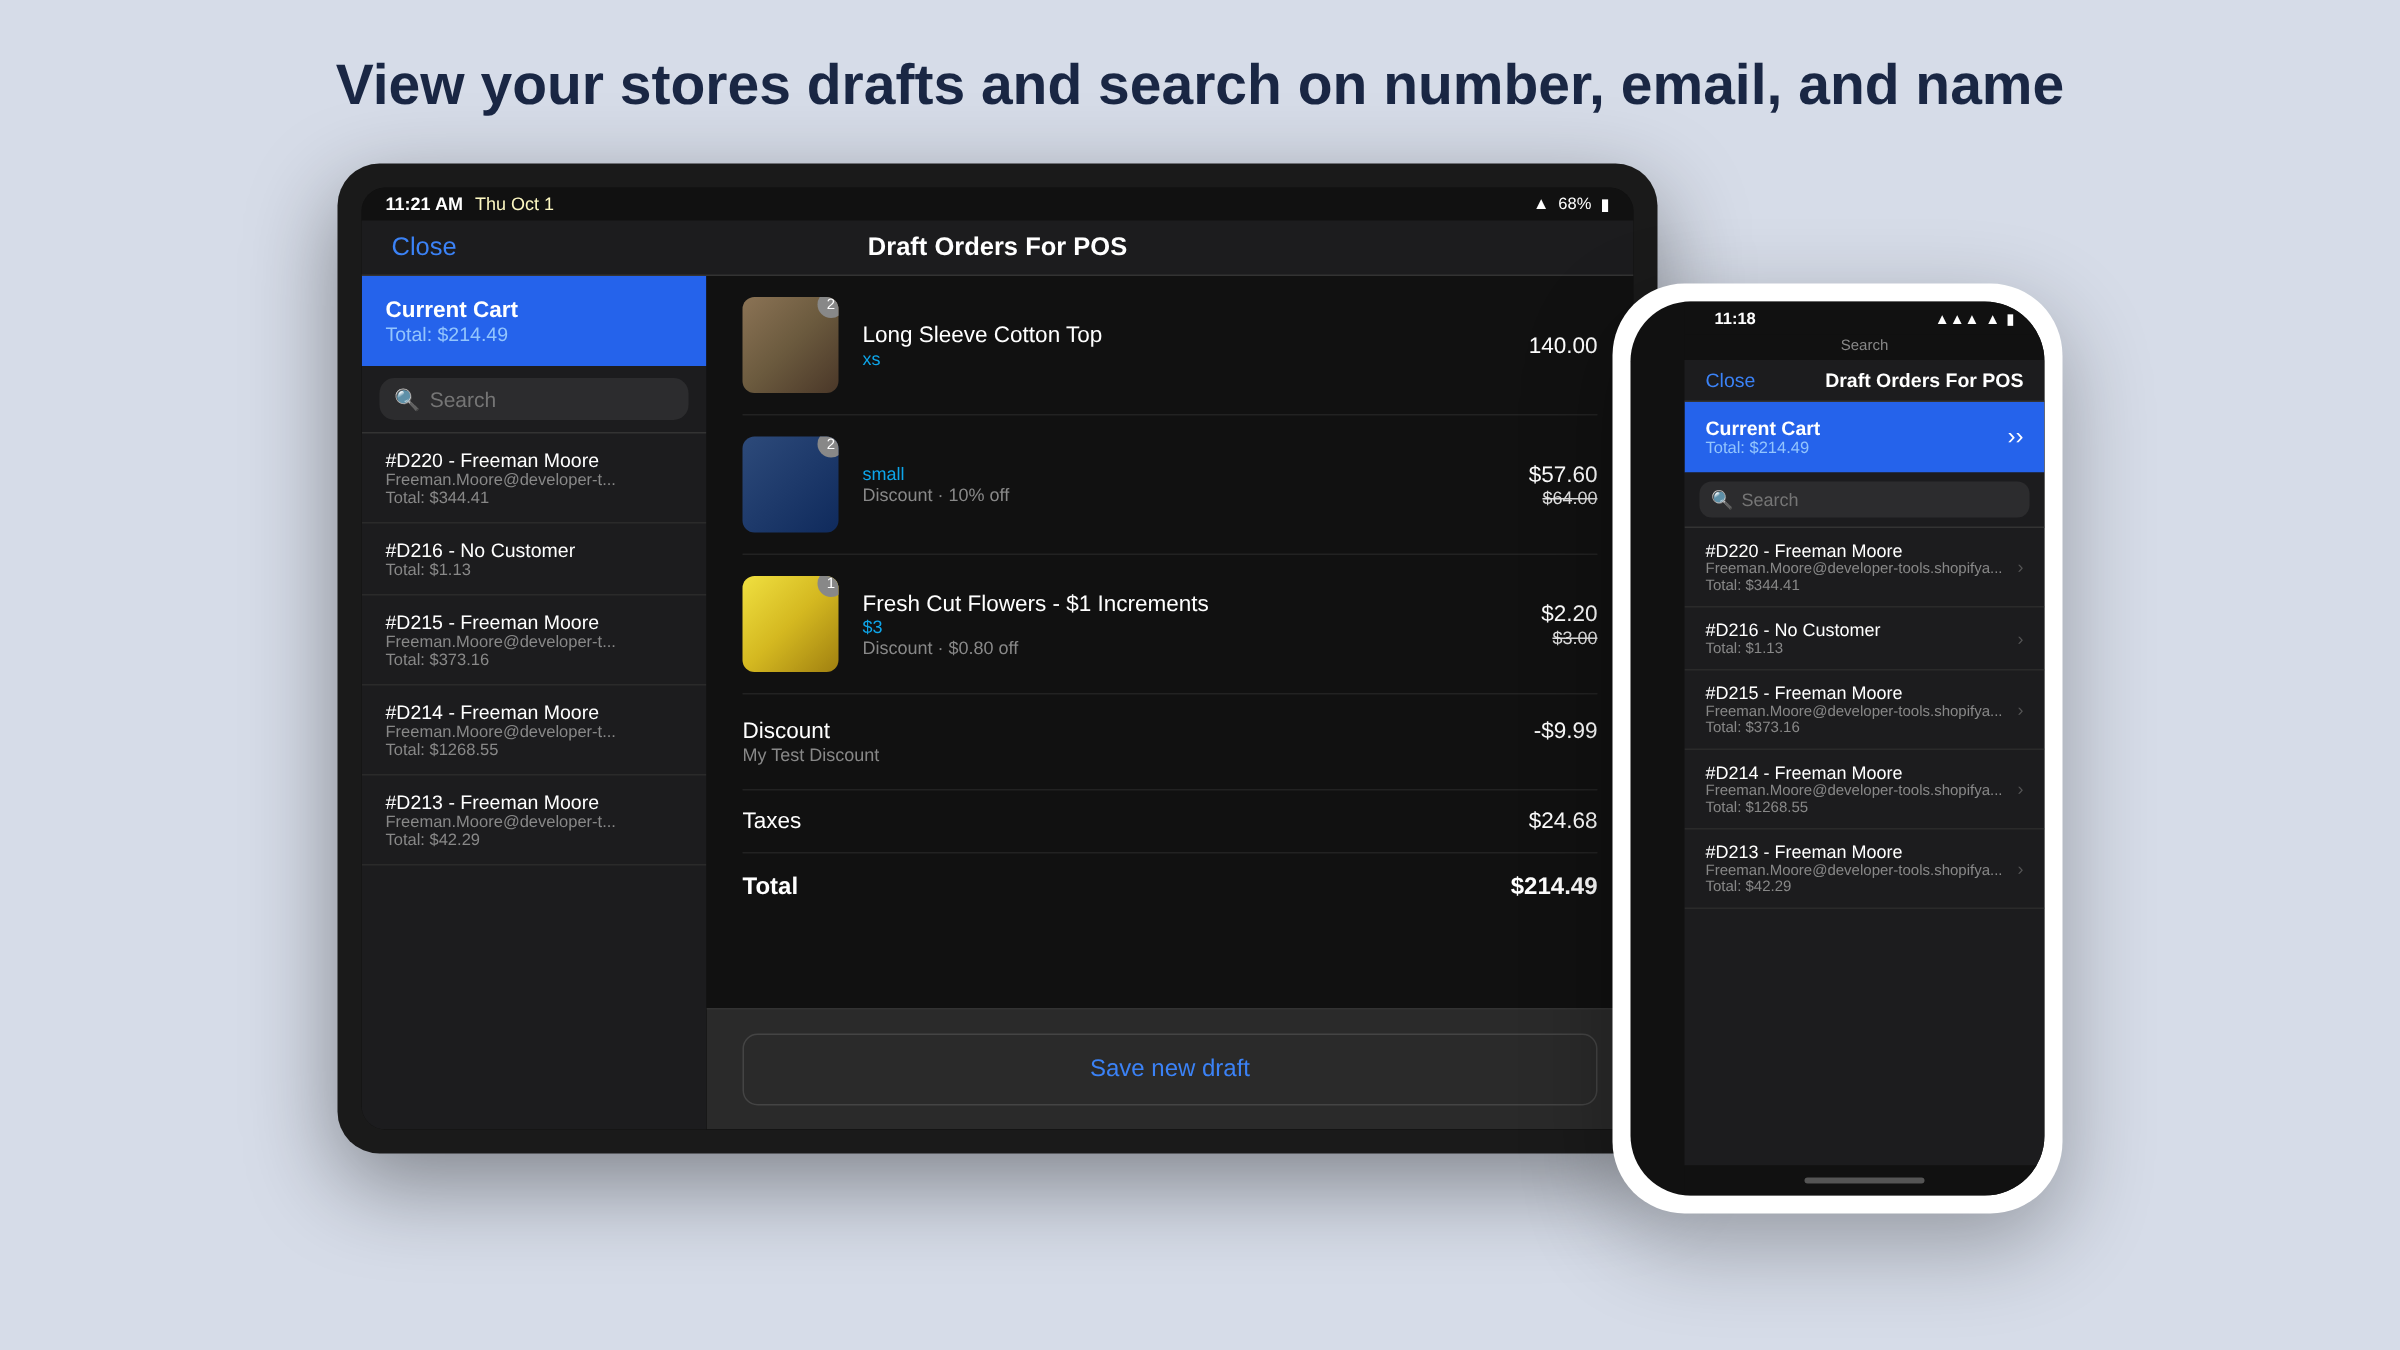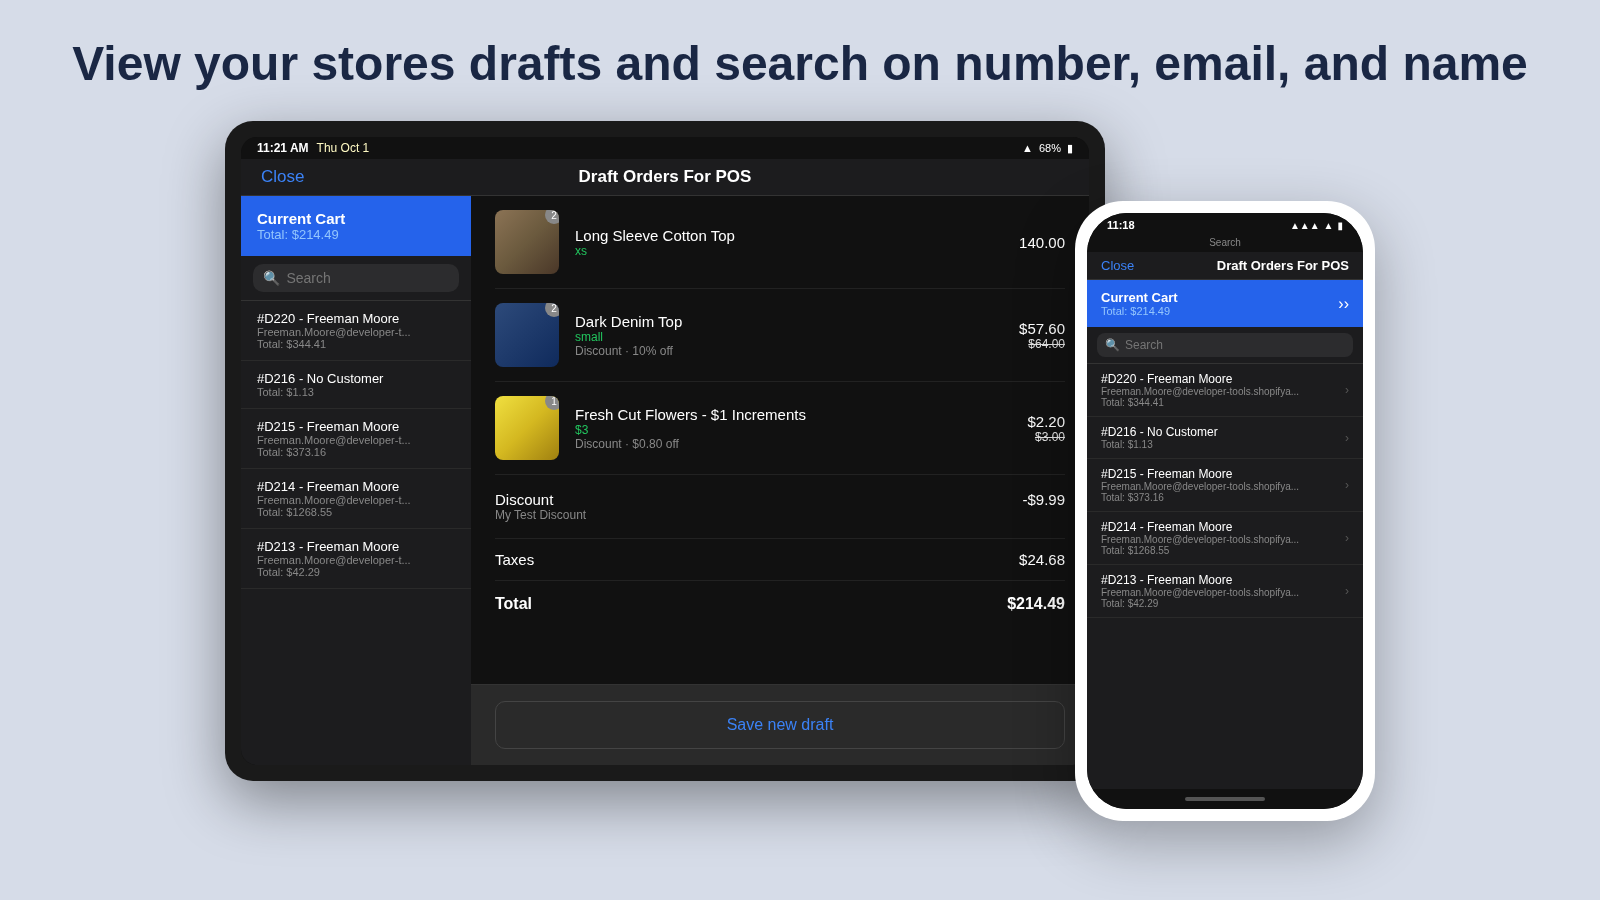--- a/index.html
+++ b/index.html
@@ -7,21 +7,21 @@
       background: #d6dce8;
       font-family: -apple-system, BlinkMacSystemFont, 'Segoe UI', sans-serif;
       width: 1600px;
       height: 900px;
       overflow: hidden;
       display: flex;
       flex-direction: column;
       align-items: center;
     }
     .page-title {
-      font-size: 48px;
+      font-size: 38px;
       font-weight: 800;
       color: #1a2744;
       margin-top: 36px;
       margin-bottom: 30px;
       text-align: center;
     }
     .devices-container {
       display: flex;
       align-items: flex-start;
       justify-content: center;
@@ -178,21 +178,21 @@
       font-size: 10px;
       width: 18px;
       height: 18px;
       border-radius: 50%;
       display: flex;
       align-items: center;
       justify-content: center;
     }
     .item-details { flex: 1; }
     .item-name { color: #fff; font-size: 15px; font-weight: 500; }
-    .item-variant { color: #22c55e; font-size: 12px; }
+    .item-variant { color: #0ea5e9; font-size: 12px; }
     .item-discount { color: #888; font-size: 12px; }
     .item-price-col { text-align: right; }
     .item-price { color: #fff; font-size: 15px; }
     .item-price-original { color: #e5e5e5; font-size: 12px; text-decoration: line-through; }
     .discount-row {
       display: flex;
       justify-content: space-between;
       align-items: flex-start;
       padding: 16px 0;
       border-bottom: 1px solid #222;
@@ -258,20 +258,21 @@
       margin-left: -30px;
     }
     .phone-inner {
       width: 100%;
       height: 100%;
       background: #111;
       border-radius: 40px;
       overflow: hidden;
       display: flex;
       flex-direction: column;
+      padding-left: 36px;
     }
     .phone-notch-bar {
       background: #111;
       padding: 6px 20px 4px;
       display: flex;
       justify-content: space-between;
       align-items: center;
       font-size: 10px;
       color: #fff;
     }
@@ -434,21 +435,20 @@
               <div class="item-price-col">
                 <div class="item-price">140.00</div>
               </div>
             </div>
 
             <div class="item-row">
               <div class="item-thumb thumb-denim">
                 <div class="badge">2</div>
               </div>
               <div class="item-details">
-                <div class="item-name">Dark Denim Top</div>
                 <div class="item-variant">small</div>
                 <div class="item-discount">Discount · 10% off</div>
               </div>
               <div class="item-price-col">
                 <div class="item-price">$57.60</div>
                 <div class="item-price-original">$64.00</div>
               </div>
             </div>
 
             <div class="item-row">

